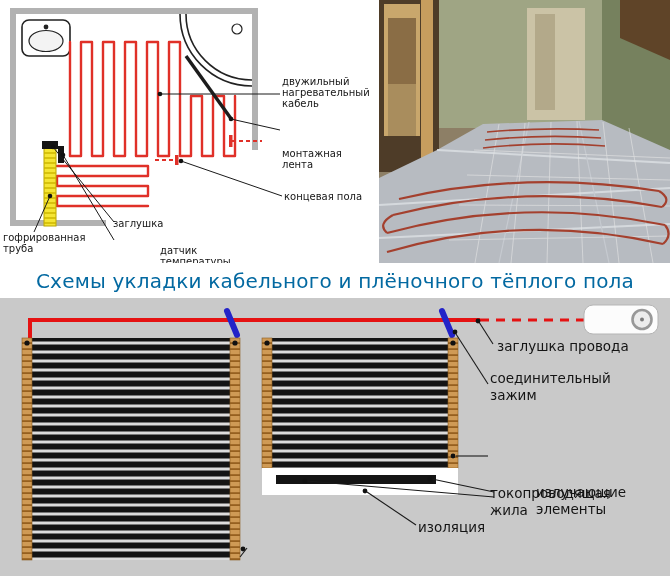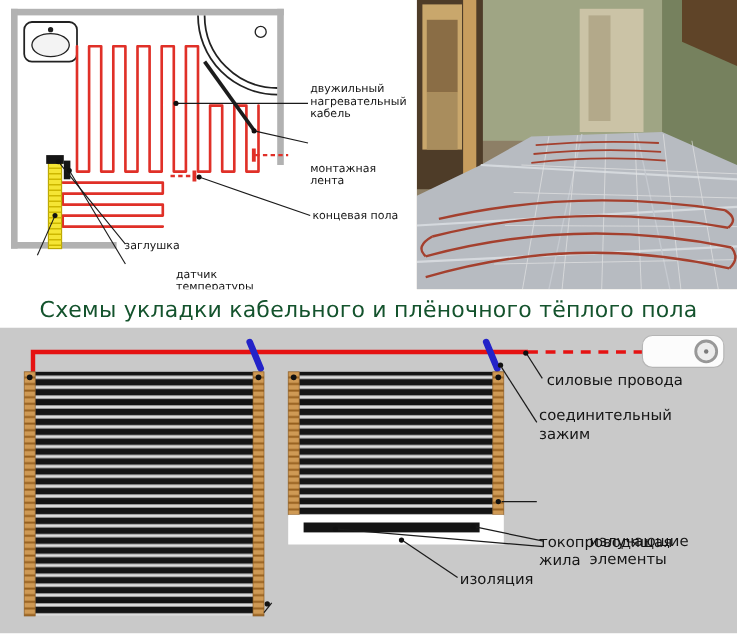--- a/index.html
+++ b/index.html
@@ -5,21 +5,21 @@
   * { margin:0; padding:0; box-sizing:border-box; }
   html,body { background:#fff; }
   body { font-family:"DejaVu Sans", sans-serif; }
   .page { position:relative; width:670px; height:576px; background:#fff; overflow:hidden; }
   .panel { position:absolute; }
   .fill { position:absolute; left:0; top:0; width:100%; height:100%; display:block; }
   .cable-scheme { left:0; top:0; width:378px; height:263px; background:#ffffff; }
   .photo-panel { left:379px; top:0; width:291px; height:263px; background:#8d7f66; }
   .title-bar { position:absolute; left:0; top:263px; width:670px; height:35px;
                display:flex; align-items:center; justify-content:center;
-               font-size:20px; color:#14532d; letter-spacing:0.2px; background:#fff; }
+               font-size:20px; color:#0369a1; letter-spacing:0.2px; background:#fff; }
   .film-scheme { left:0; top:298px; width:670px; height:278px; background:#c9c9c9; }
   .lbl { position:absolute; color:#141414; white-space:pre-line; }
   .cable-lbl { font-size:10px; line-height:11px; }
   .film-lbl  { font-size:13.5px; line-height:17px; }
 </style>
 </head>
 <body>
 
 <div class="page">
 
@@ -90,20 +90,22 @@
     <div class="lbl cable-lbl" style="left:282px; top:76px;">двужильный
 нагревательный
 кабель</div>
     <div class="lbl cable-lbl" style="left:282px; top:120px;margin-top:28px;">монтажная
 лента</div>
     <div class="lbl cable-lbl" style="left:284px; top:191px;">концевая пола</div>
     <div class="lbl cable-lbl" style="left:101px; top:218px;margin-left:12px;">заглушка</div>
     <div class="lbl cable-lbl" style="left:116px; top:246px; line-height:10.5px;margin-left:44px;">датчик
 температуры
 пола</div>
+    <div class="lbl cable-lbl" style="left:3px;  top:232px;">гофрированная
+труба</div>
   </div>
 
   <div class="panel photo-panel">
     <svg class="fill" viewBox="0 0 291 263">
       <rect width="291" height="263" fill="#8d7f66"></rect>
       <rect x="58" y="0" width="165" height="128" fill="#9fa584"></rect>
       <rect x="148" y="8" width="58" height="112" fill="#cbc3a6"></rect>
       <rect x="156" y="14" width="20" height="96" fill="#b3a98a"></rect>
       <polygon points="223,0 291,0 291,152 223,126" fill="#76815e"></polygon>
       <polygon points="241,0 291,0 291,60 241,38" fill="#5f4428"></polygon>
@@ -202,21 +204,21 @@
         <circle cx="478" cy="23" r="2.4"></circle>
         <circle cx="455" cy="34" r="2.4"></circle>
         <circle cx="453" cy="158" r="2.4"></circle>
         <circle cx="430" cy="181" r="2.4"></circle>
         <circle cx="305" cy="183" r="2.4"></circle>
         <circle cx="365" cy="193" r="2.4"></circle>
         <circle cx="243" cy="251" r="2.4"></circle>
       </g>
     </svg>
 
-    <div class="lbl film-lbl" style="left:497px; top:40px;">силовые провода</div>
+    <div class="lbl film-lbl" style="left:497px; top:40px;">заглушка провода</div>
     <div class="lbl film-lbl" style="left:490px; top:72px;">соединительный
 зажим</div>
     <div class="lbl film-lbl" style="left:490px; top:147px;margin-top:40px;">токопроводящая
 жила</div>
     <div class="lbl film-lbl" style="left:497px; top:186px;margin-left:39px;">излучающие
 элементы</div>
     <div class="lbl film-lbl" style="left:418px; top:221px;text-align:center;">изоляция</div>
   </div>
 
 </div>

